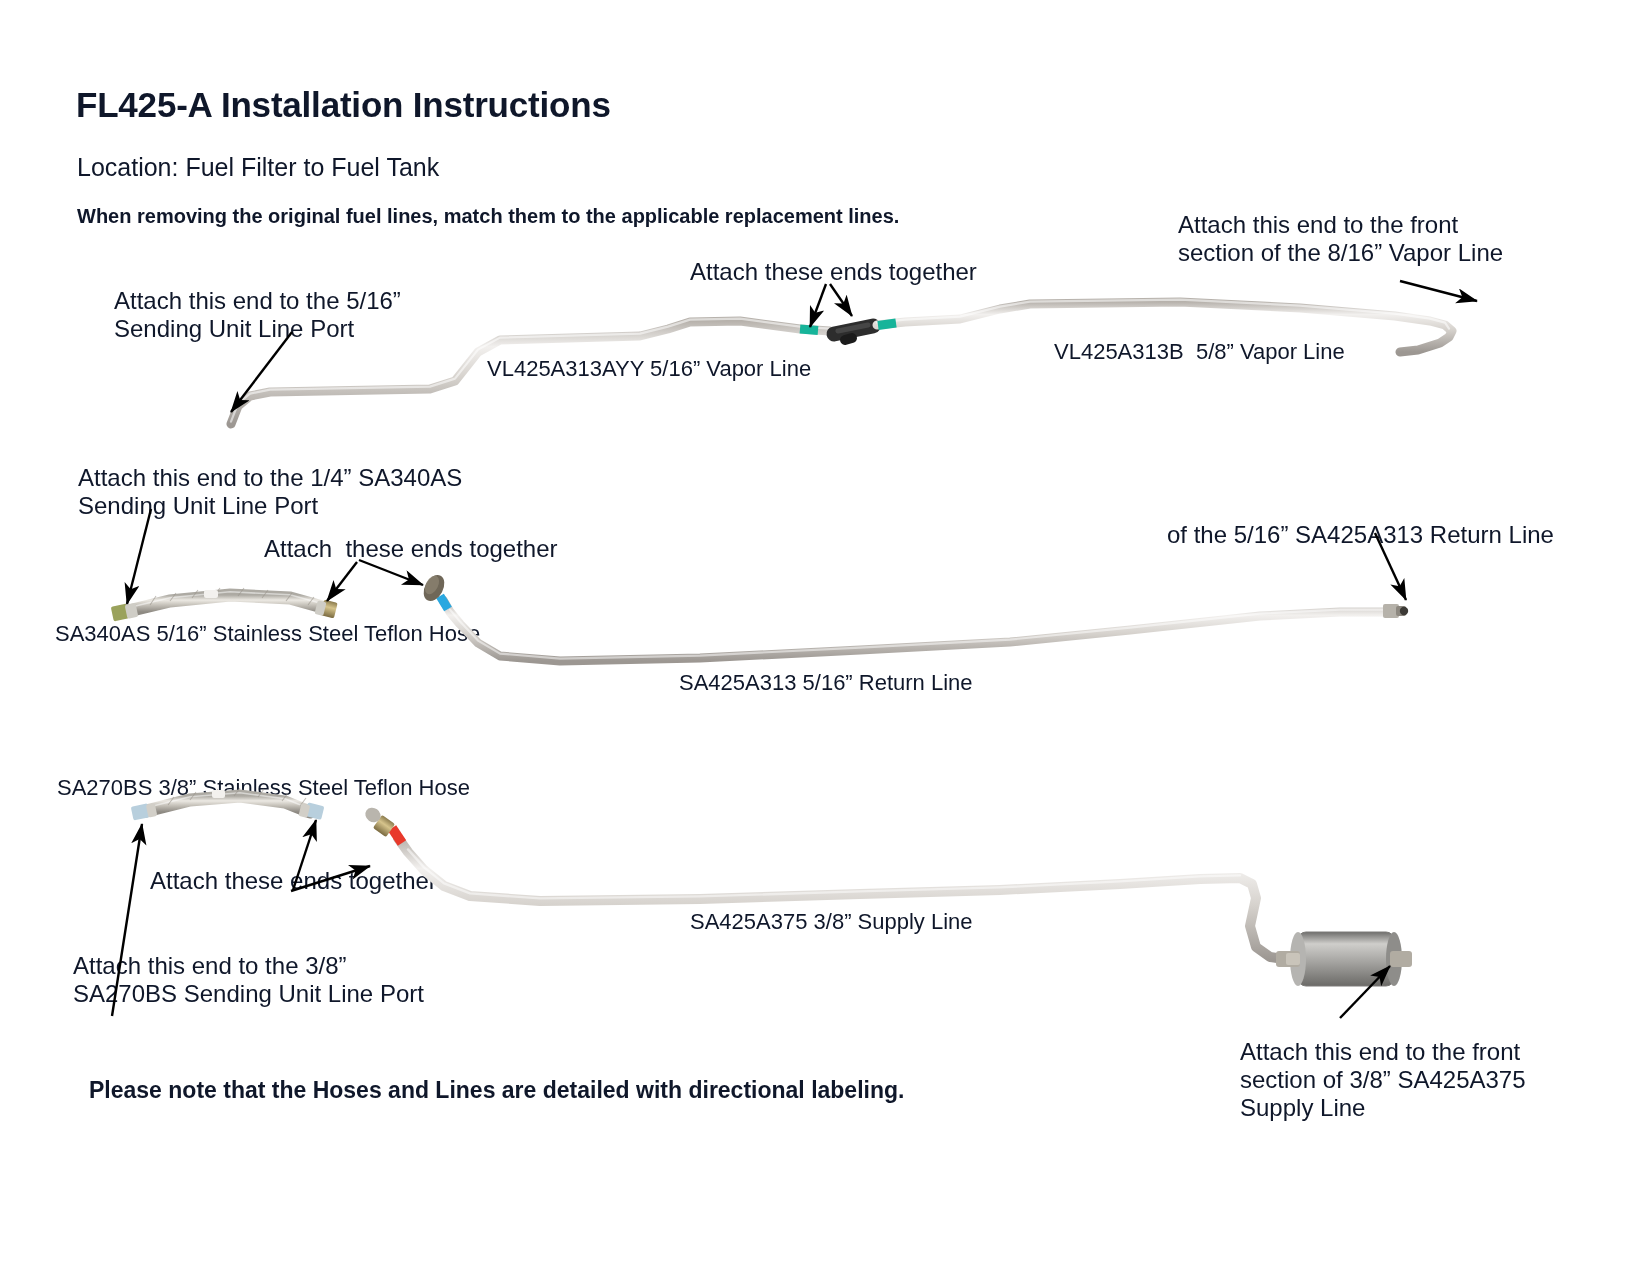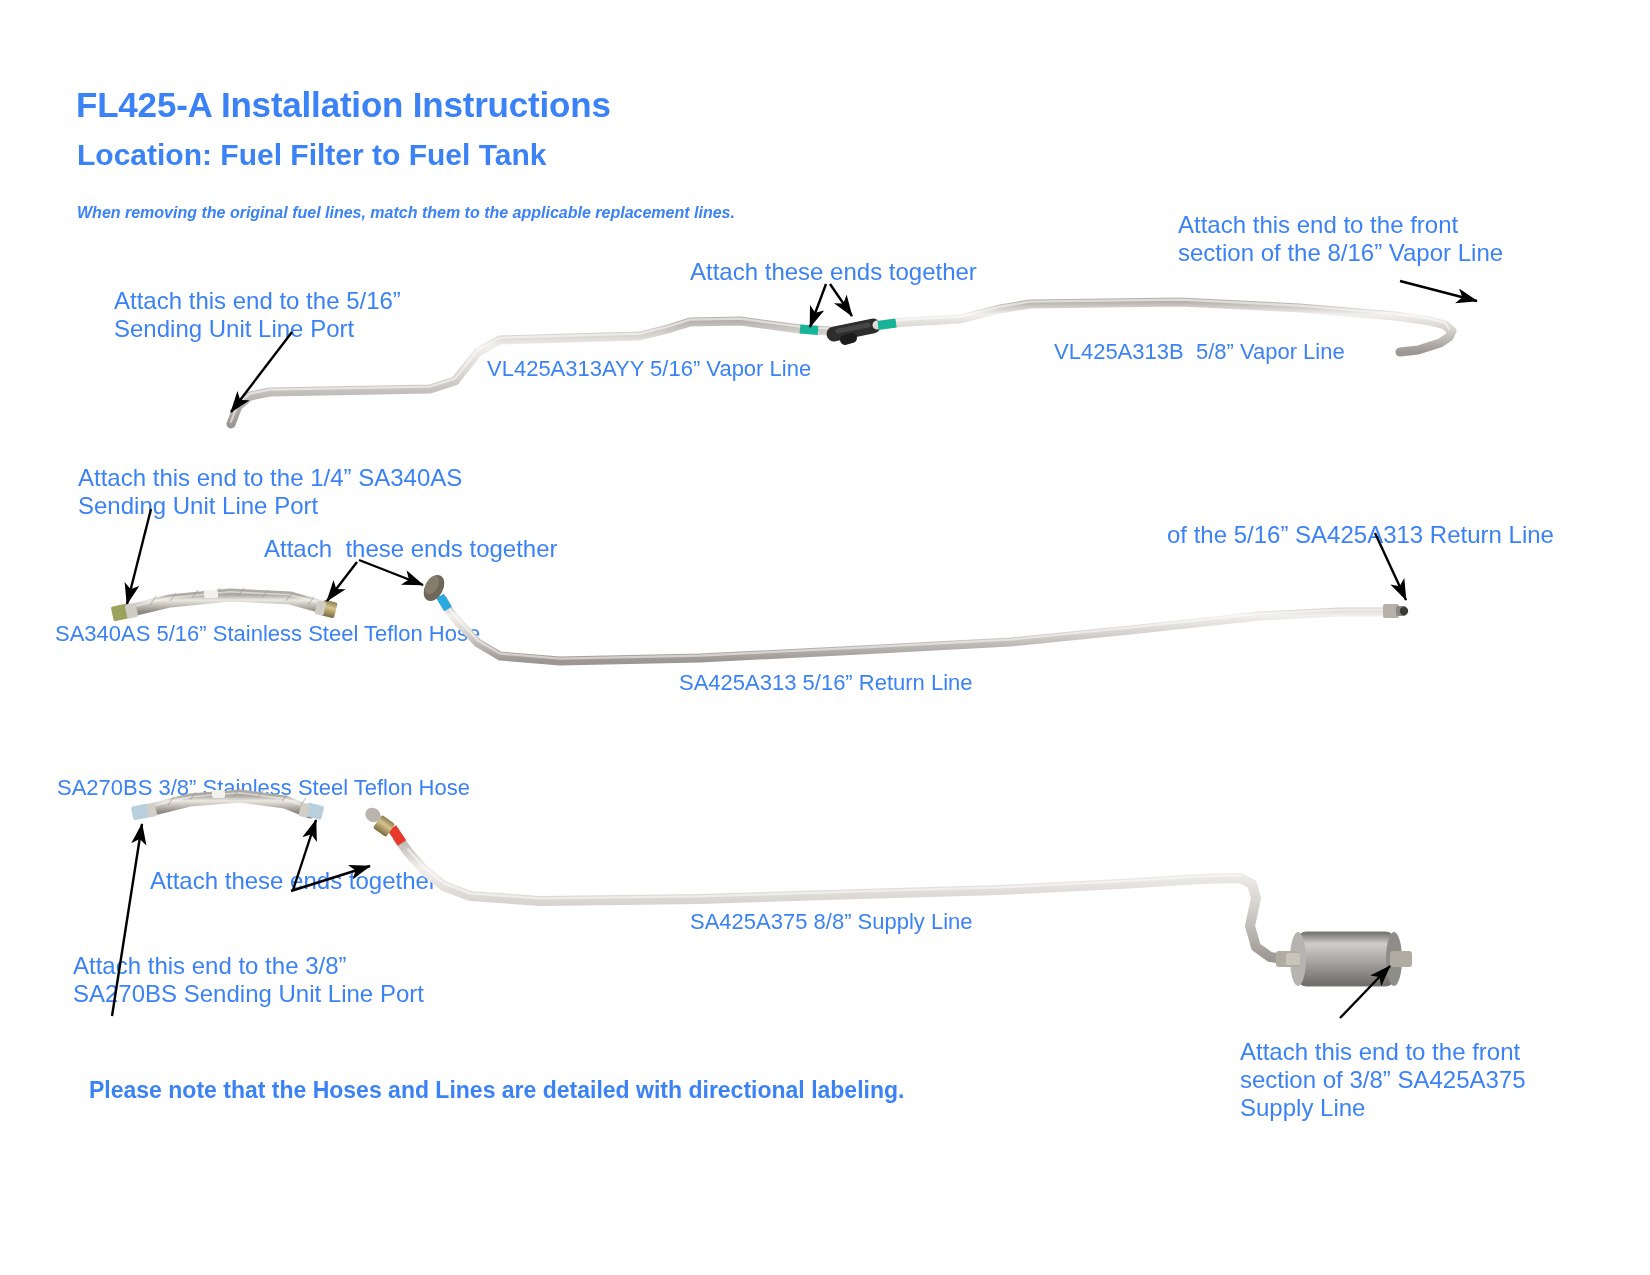--- a/index.html
+++ b/index.html
@@ -13,35 +13,35 @@
     height: 1275px;
     background: #ffffff;
     font-family: "Liberation Sans", sans-serif;
     color: #000000;
     overflow: hidden;
   }
   .txt {
     position: absolute;
     white-space: pre;
     line-height: 1.30;
-    color: #3b82f6;
+    color: #0f172a;
   }
   .title {
     font-size: 35px;
     font-weight: bold;
     letter-spacing: -0.2px;
   }
   .subtitle {
-    font-size: 30px;
+    font-size: 25px;
+    font-weight: normal;
+    margin-top: 16px;
+  }
+  .lead {
+    font-size: 20px;
     font-weight: bold;
-  }
-  .lead {
-    font-size: 16px;
-    font-weight: bold;
-    font-style: italic;
   }
   .note {
     font-size: 23px;
     font-weight: bold;
     text-align: right;
   }
   .call {
     font-size: 24px;
     font-weight: normal;
   }
@@ -90,21 +90,21 @@
   <div class="txt partlabel" style="left:55px; top:620px;">SA340AS 5/16” Stainless Steel Teflon Hose</div>
   <div class="txt partlabel" style="left:679px; top:669px;">SA425A313 5/16” Return Line</div>
 
   <div class="txt partlabel" style="left:57px; top:774px;">SA270BS 3/8” Stainless Steel Teflon Hose</div>
 
   <div class="txt call" style="left:150px; top:865px;">Attach these ends together</div>
 
   <div class="txt call" style="left:73px; top:950px;">Attach this end to the 3/8”</div>
   <div class="txt call" style="left:73px; top:978px;">SA270BS Sending Unit Line Port</div>
 
-  <div class="txt partlabel" style="left:690px; top:908px;">SA425A375 8/8” Supply Line</div>
+  <div class="txt partlabel" style="left:690px; top:908px;">SA425A375 3/8” Supply Line</div>
 
   <div class="txt call" style="left:1240px; top:1036px;">Attach this end to the front</div>
   <div class="txt call" style="left:1240px; top:1064px;">section of 3/8” SA425A375</div>
   <div class="txt call" style="left:1240px; top:1092px;">Supply Line</div>
 
   <div class="txt note" style="left:89px; top:1076px;">Please note that the Hoses and Lines are detailed with directional labeling.</div>
 
   <svg class="overlay" viewBox="0 0 1650 1275">
     <defs>
       <linearGradient id="tubeGrad" x1="0" y1="0" x2="0" y2="1">

